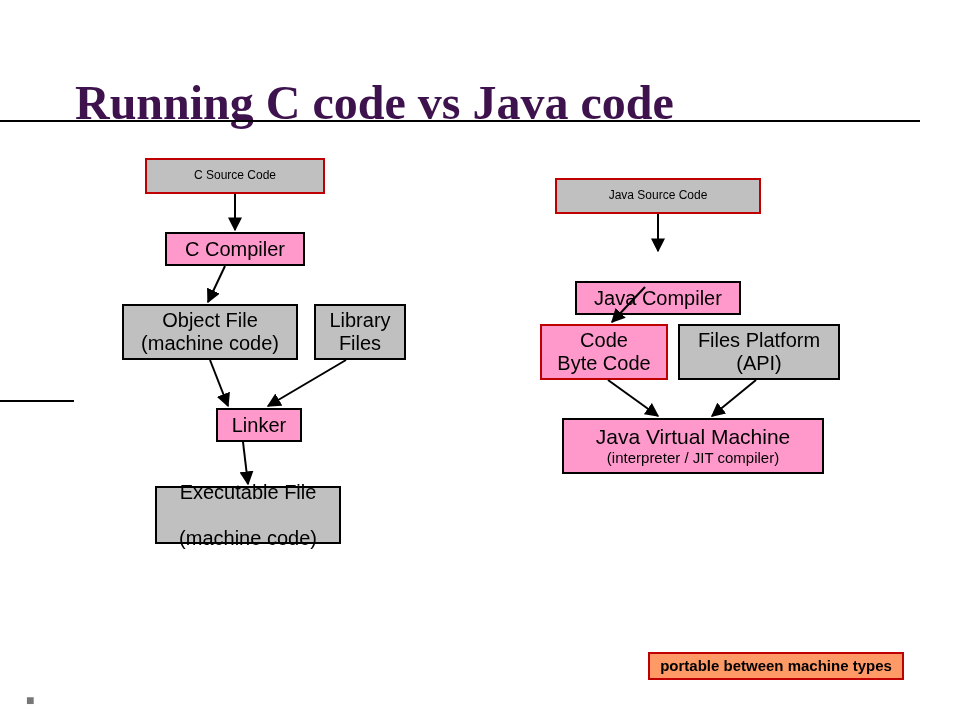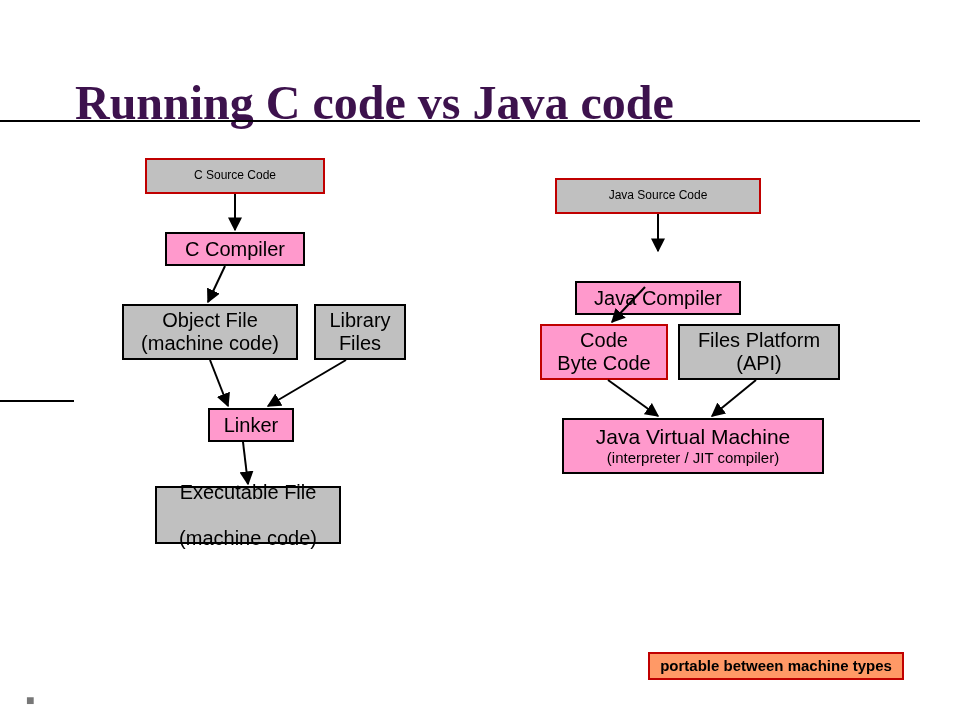--- a/index.html
+++ b/index.html
@@ -121,21 +121,21 @@
   <div class="box gray" style="left:122px; top:304px; width:176px; height:56px;">
     <span>Object File</span>
     <span>(machine code)</span>
   </div>
 
   <div class="box gray" style="left:306px; top:304px; width:92px; height:56px;margin-left:8px;">
     <span>Library</span>
     <span>Files</span>
   </div>
 
-  <div class="box pink" style="left:208px; top:408px; width:86px; height:34px;">
+  <div class="box pink" style="left:216px; top:408px; width:86px; height:34px;">
     <span>Linker</span>
   </div>
 
   <div class="box gray" style="left:155px; top:486px; width:186px; height:58px;gap:23px;">
     <span>Executable File</span>
     <span>(machine code)</span>
   </div>
 
   <div class="box gray-red" style="left:555px; top:178px; width:206px; height:36px;text-align:right;">
     <span>Java Source Code</span>

